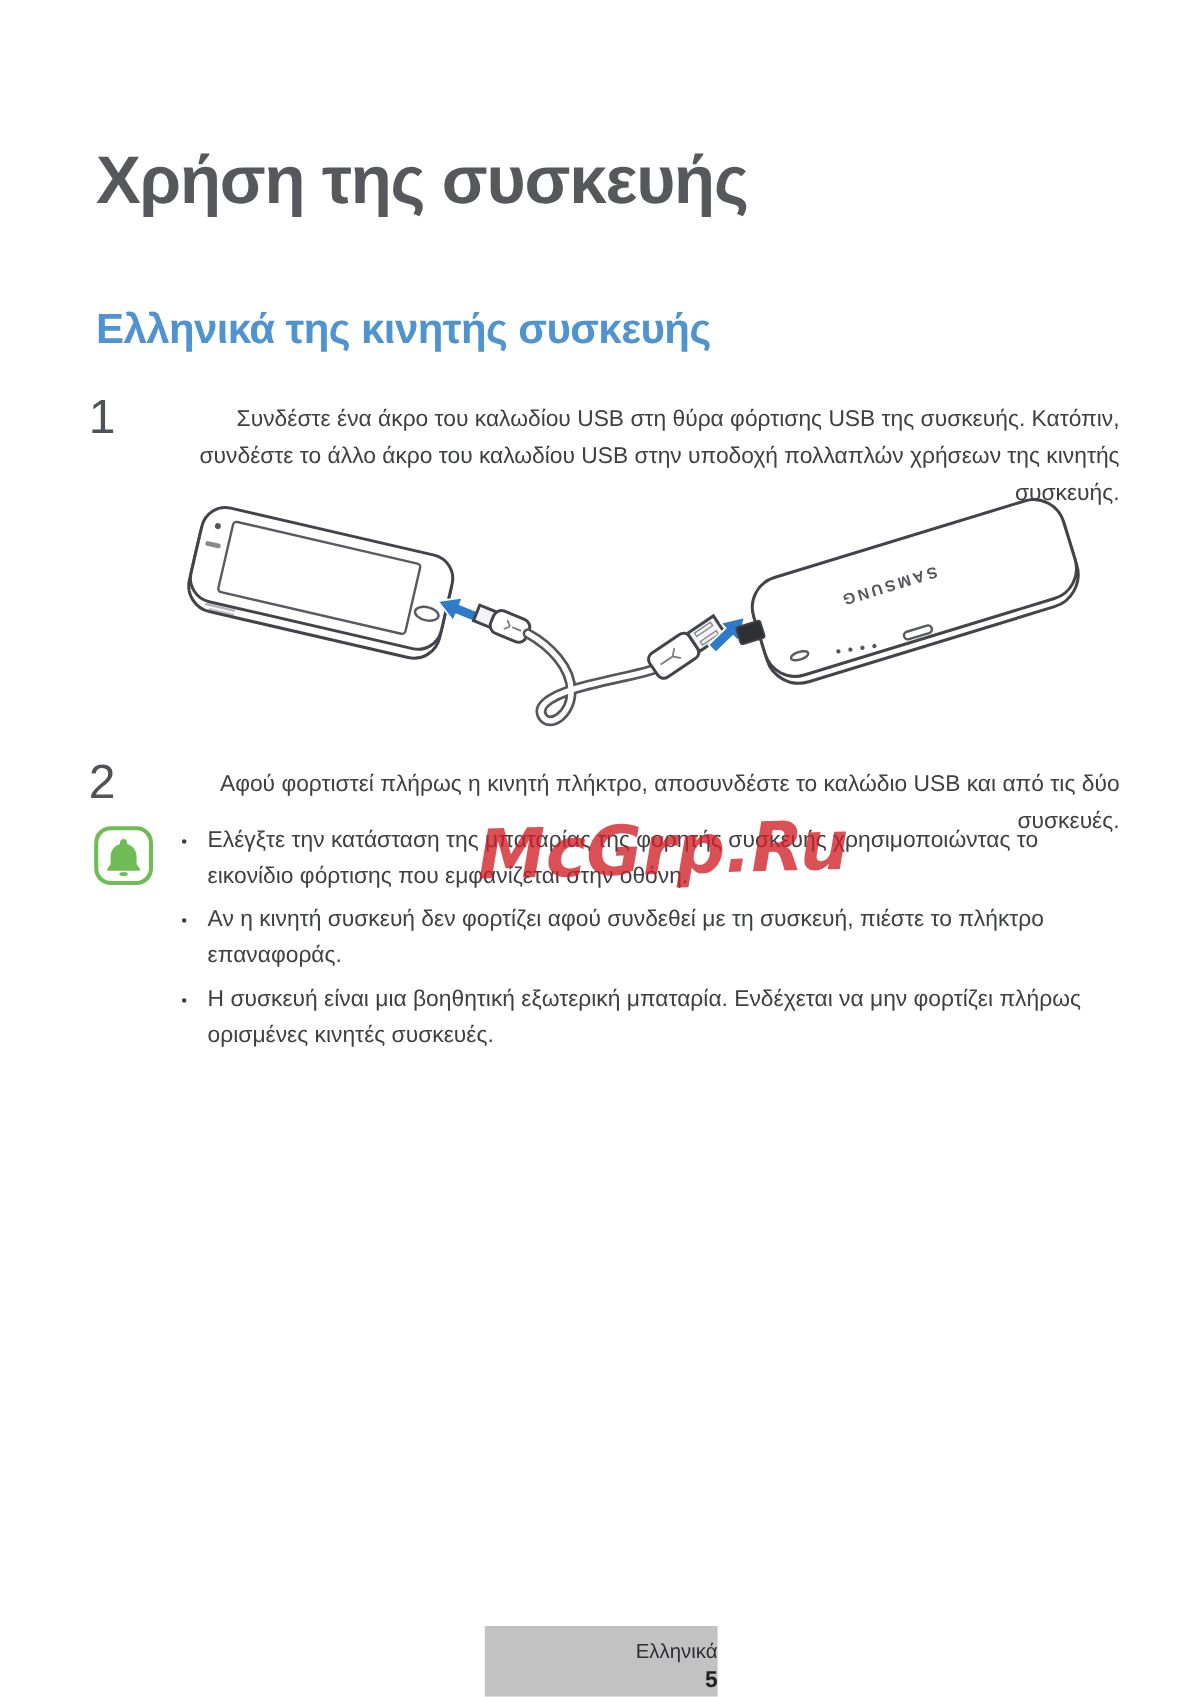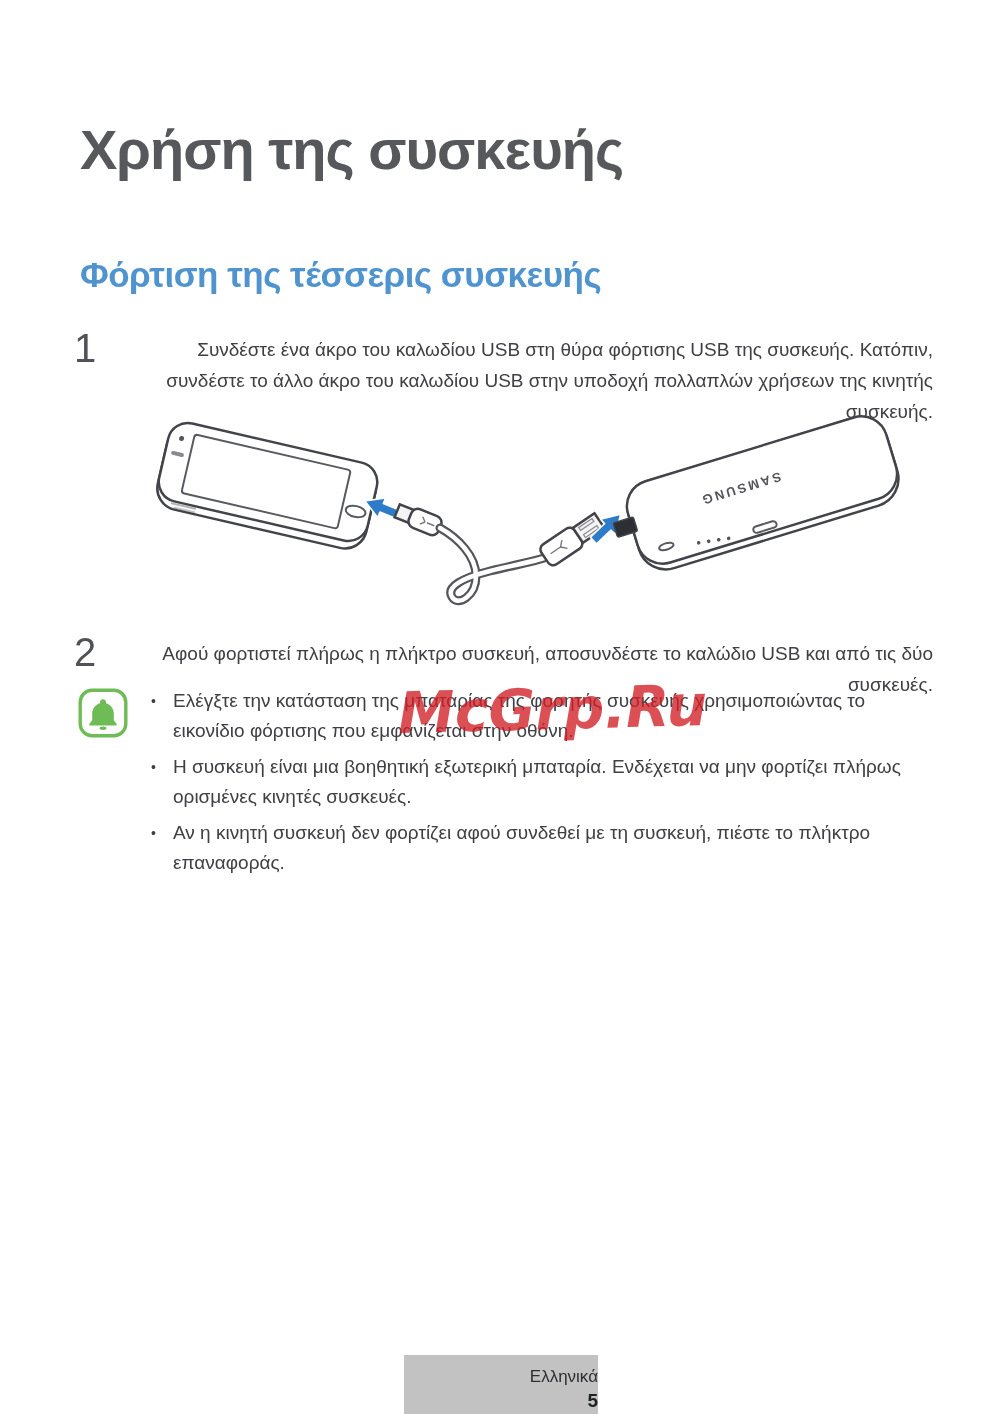--- a/index.html
+++ b/index.html
@@ -63,21 +63,21 @@
   .lang{margin-top:12px;font-size:17px;color:#2e2f33;}
   .pnum{margin-top:3px;font-size:19px;font-weight:700;color:#1f2023;}
 </style>
 </head>
 <body>
 
 <div class="page">
 
   <h1 class="title">Χρήση της συσκευής</h1>
 
-  <h2 class="heading">Φόρτιση της τέσσερις συσκευής</h2>
+  <h2 class="heading">Ελληνικά της κινητής συσκευής</h2>
 
   <div class="step step1">
     <span class="num">1</span>
     <p class="stext">Συνδέστε ένα άκρο του καλωδίου USB στη θύρα φόρτισης USB της συσκευής. Κατόπιν, συνδέστε το άλλο άκρο του καλωδίου USB στην υποδοχή πολλαπλών χρήσεων της κινητής συσκευής.</p>
   </div>
 
   <svg class="illu" viewBox="0 0 860 220" aria-hidden="true">
 
     <g transform="translate(128,72) rotate(13)">
       <rect x="-107" y="-36" width="214" height="84" rx="22" class="dev"></rect>
@@ -126,33 +126,33 @@
       <circle cx="-76" cy="32" r="1.8" class="dark"></circle>
       <circle cx="-66" cy="33.5" r="1.8" class="dark"></circle>
       <circle cx="-56" cy="35" r="1.8" class="dark"></circle>
       <circle cx="-46" cy="36.5" r="1.8" class="dark"></circle>
       <rect x="-20" y="33" width="24" height="6.5" rx="3.2" class="line"></rect>
     </g>
   </svg>
 
   <div class="step step2">
     <span class="num">2</span>
-    <p class="stext">Αφού φορτιστεί πλήρως η πλήκτρο συσκευή, αποσυνδέστε το καλώδιο USB και από τις δύο συσκευές.</p>
+    <p class="stext">Αφού φορτιστεί πλήρως η κινητή πλήκτρο, αποσυνδέστε το καλώδιο USB και από τις δύο συσκευές.</p>
   </div>
 
   <svg class="note-icon" viewBox="0 0 50 50" aria-hidden="true">
     <rect x="2.2" y="2.2" width="45.6" height="45.6" rx="12" class="bell-box"></rect>
     <path class="bell-fill" d="M25 11.2c1.7 0 3 1.3 3 3v1.1c4.5 1.3 7.8 5.5 7.8 10.4v6.5l2.7 3.5c.6.8 0 1.9-1 1.9H12.5c-1 0-1.6-1.1-1-1.9l2.7-3.5v-6.5c0-4.9 3.3-9.1 7.8-10.4v-1.1c0-1.7 1.3-3 3-3z"></path>
     <ellipse cx="25" cy="40.3" rx="3.5" ry="1.7" class="bell-fill"></ellipse>
   </svg>
 
   <ul class="bullets">
     <li><span>Ελέγξτε την κατάσταση της μπαταρίας της φορητής συσκευής χρησιμοποιώντας το εικονίδιο φόρτισης που εμφανίζεται στην οθόνη.</span></li>
+    <li><span>Αν η κινητή συσκευή δεν φορτίζει αφού συνδεθεί με τη συσκευή, πιέστε το πλήκτρο επαναφοράς.</span></li>
     <li><span>Η συσκευή είναι μια βοηθητική εξωτερική μπαταρία. Ενδέχεται να μην φορτίζει πλήρως ορισμένες κινητές συσκευές.</span></li>
-    <li><span>Αν η κινητή συσκευή δεν φορτίζει αφού συνδεθεί με τη συσκευή, πιέστε το πλήκτρο επαναφοράς.</span></li>
   </ul>
 
   <div class="watermark">McGrp.Ru</div>
 
   <div class="footer-box">
     <div class="lang">Ελληνικά</div>
     <div class="pnum">5</div>
   </div>
 
 </div>

